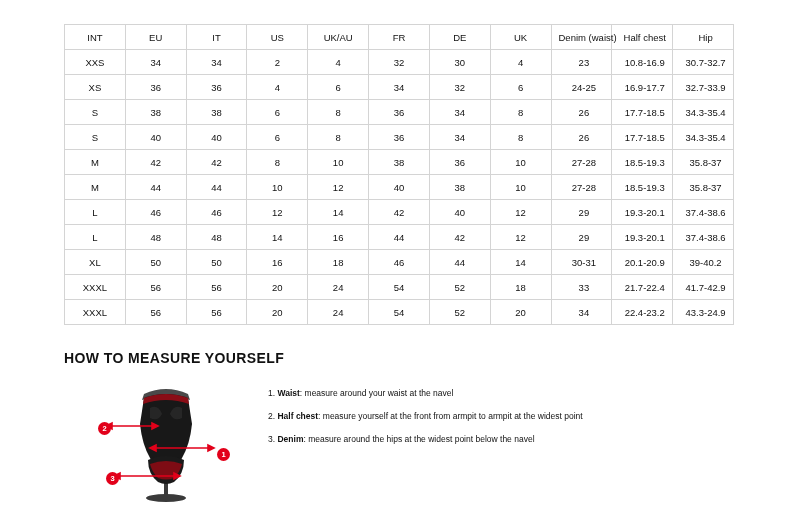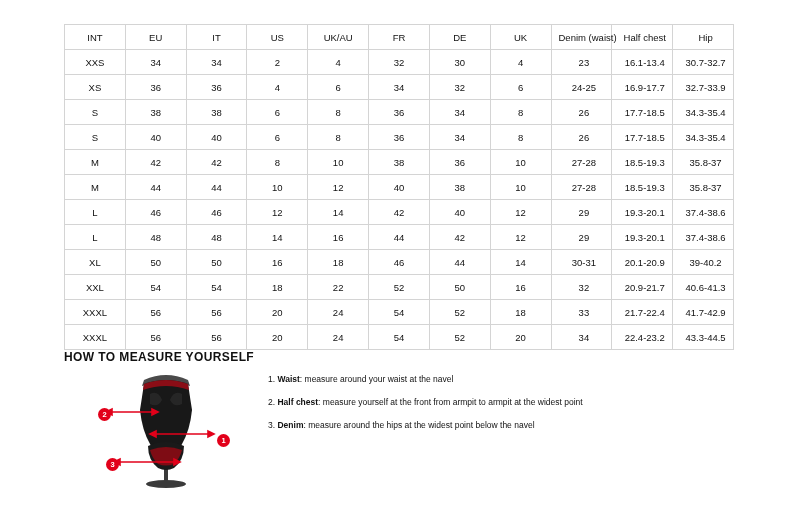--- a/index.html
+++ b/index.html
@@ -60,24 +60,25 @@
     padding-left: 7px;
   }
   
   .measure {
     position: absolute;
     left: 64px;
     top: 350px;
     width: 670px;
   }
   .measure-title {
-    font-size: 12px;
+    font-size: 14px;
     font-weight: bold;
     letter-spacing: 0.4px;
     color: #111111;
+    margin-bottom: 12px;
   }
   .measure-body {
     position: relative;
     display: flex;
     align-items: flex-start;
   }
   .figure {
     position: relative;
     width: 130px;
     height: 125px;
@@ -138,21 +139,21 @@
           <tr>
             <td class="lbl">XXS</td>
             <td class="lbl">34</td>
             <td class="lbl">34</td>
             <td class="lbl">2</td>
             <td class="lbl">4</td>
             <td class="lbl">32</td>
             <td class="lbl">30</td>
             <td class="lbl">4</td>
             <td class="al">23</td>
-            <td class="al">16.1-13.4</td>
+            <td class="al">10.8-16.9</td>
             <td class="al">30.7-32.7</td>
           </tr>
           <tr>
             <td class="lbl">XS</td>
             <td class="lbl">36</td>
             <td class="lbl">36</td>
             <td class="lbl">4</td>
             <td class="lbl">6</td>
             <td class="lbl">34</td>
             <td class="lbl">32</td>
@@ -246,33 +247,20 @@
             <td class="lbl">16</td>
             <td class="lbl">18</td>
             <td class="lbl">46</td>
             <td class="lbl">44</td>
             <td class="lbl">14</td>
             <td class="al">30-31</td>
             <td class="al">20.1-20.9</td>
             <td class="al">39-40.2</td>
           </tr>
           <tr>
-            <td class="lbl">XXL</td>
-            <td class="lbl">54</td>
-            <td class="lbl">54</td>
-            <td class="lbl">18</td>
-            <td class="lbl">22</td>
-            <td class="lbl">52</td>
-            <td class="lbl">50</td>
-            <td class="lbl">16</td>
-            <td class="al">32</td>
-            <td class="al">20.9-21.7</td>
-            <td class="al">40.6-41.3</td>
-          </tr>
-          <tr>
             <td class="lbl">XXXL</td>
             <td class="lbl">56</td>
             <td class="lbl">56</td>
             <td class="lbl">20</td>
             <td class="lbl">24</td>
             <td class="lbl">54</td>
             <td class="lbl">52</td>
             <td class="lbl">18</td>
             <td class="al">33</td>
             <td class="al">21.7-22.4</td>
@@ -282,21 +270,21 @@
             <td class="lbl">XXXL</td>
             <td class="lbl">56</td>
             <td class="lbl">56</td>
             <td class="lbl">20</td>
             <td class="lbl">24</td>
             <td class="lbl">54</td>
             <td class="lbl">52</td>
             <td class="lbl">20</td>
             <td class="al">34</td>
             <td class="al">22.4-23.2</td>
-            <td class="al">43.3-44.5</td>
+            <td class="al">43.3-24.9</td>
           </tr>
         </tbody>
     </table>
   </div>
 
   <div class="measure">
     <div class="measure-title">HOW TO MEASURE YOURSELF</div>
     <div class="measure-body">
 
       <div class="figure">

